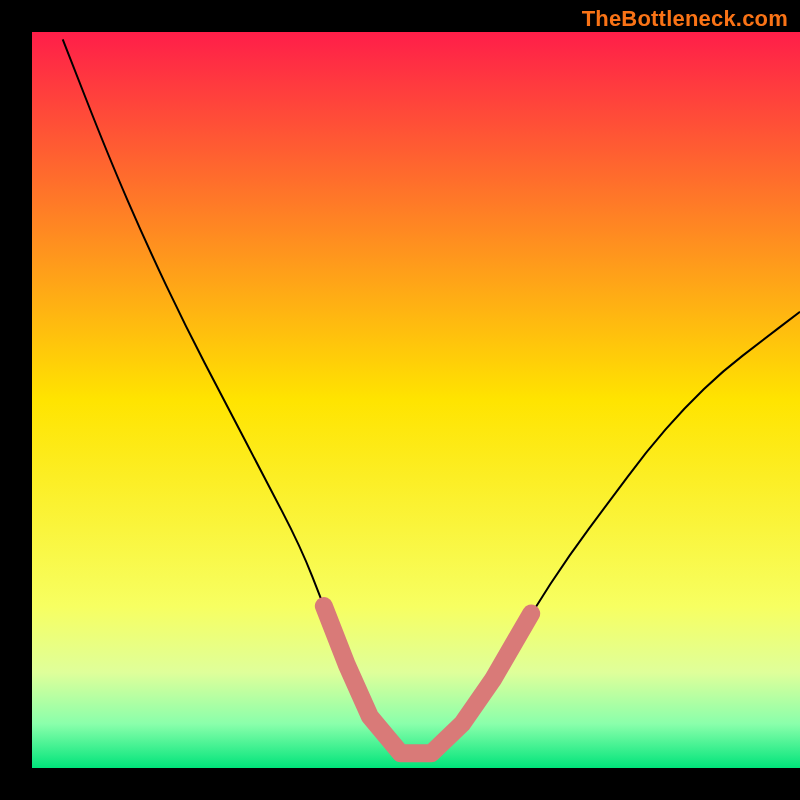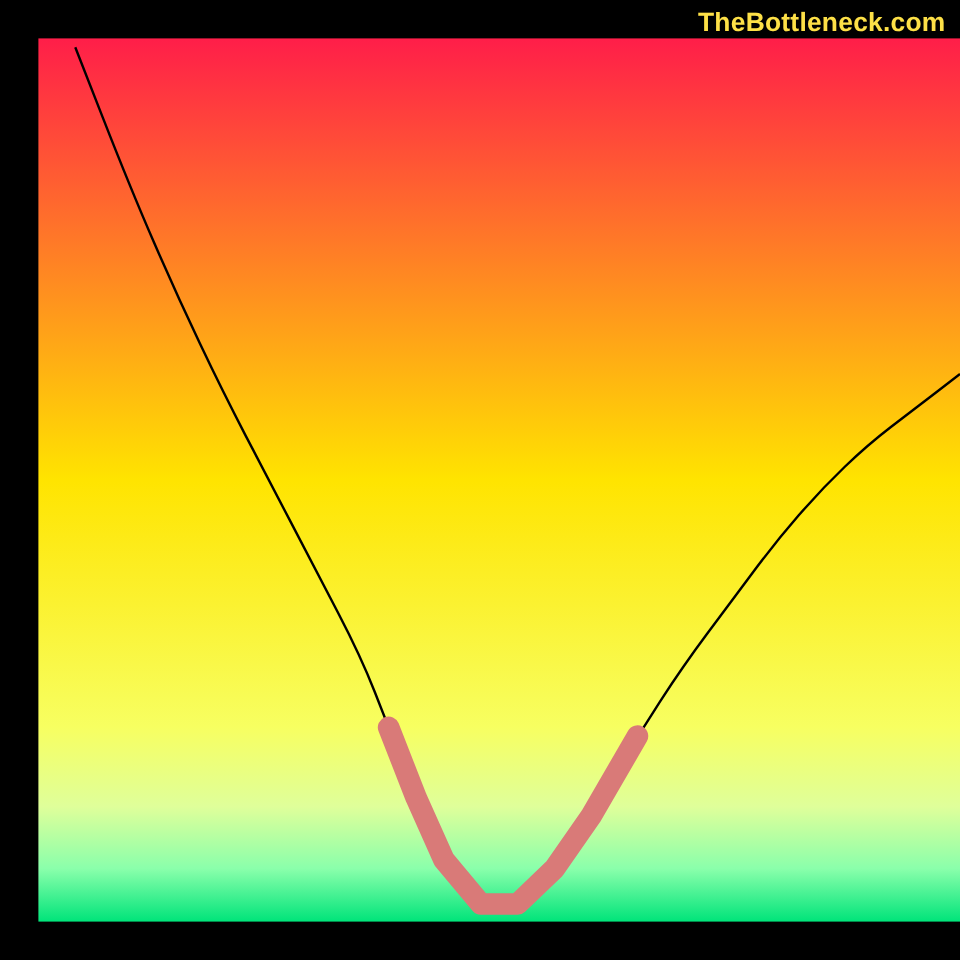--- a/index.html
+++ b/index.html
@@ -13,21 +13,21 @@
   }
   .frame {
     position: absolute;
     inset: 0;
     background: #000;
   }
   .watermark {
     position: absolute;
     top: 6px;
     right: 12px;
-    color: #fde047;
+    color: #f97316;
     font-size: 22px;
     font-weight: 600;
     letter-spacing: 0.2px;
     z-index: 10;
   }
   svg {
     position: absolute;
     inset: 0;
     display: block;
   }

